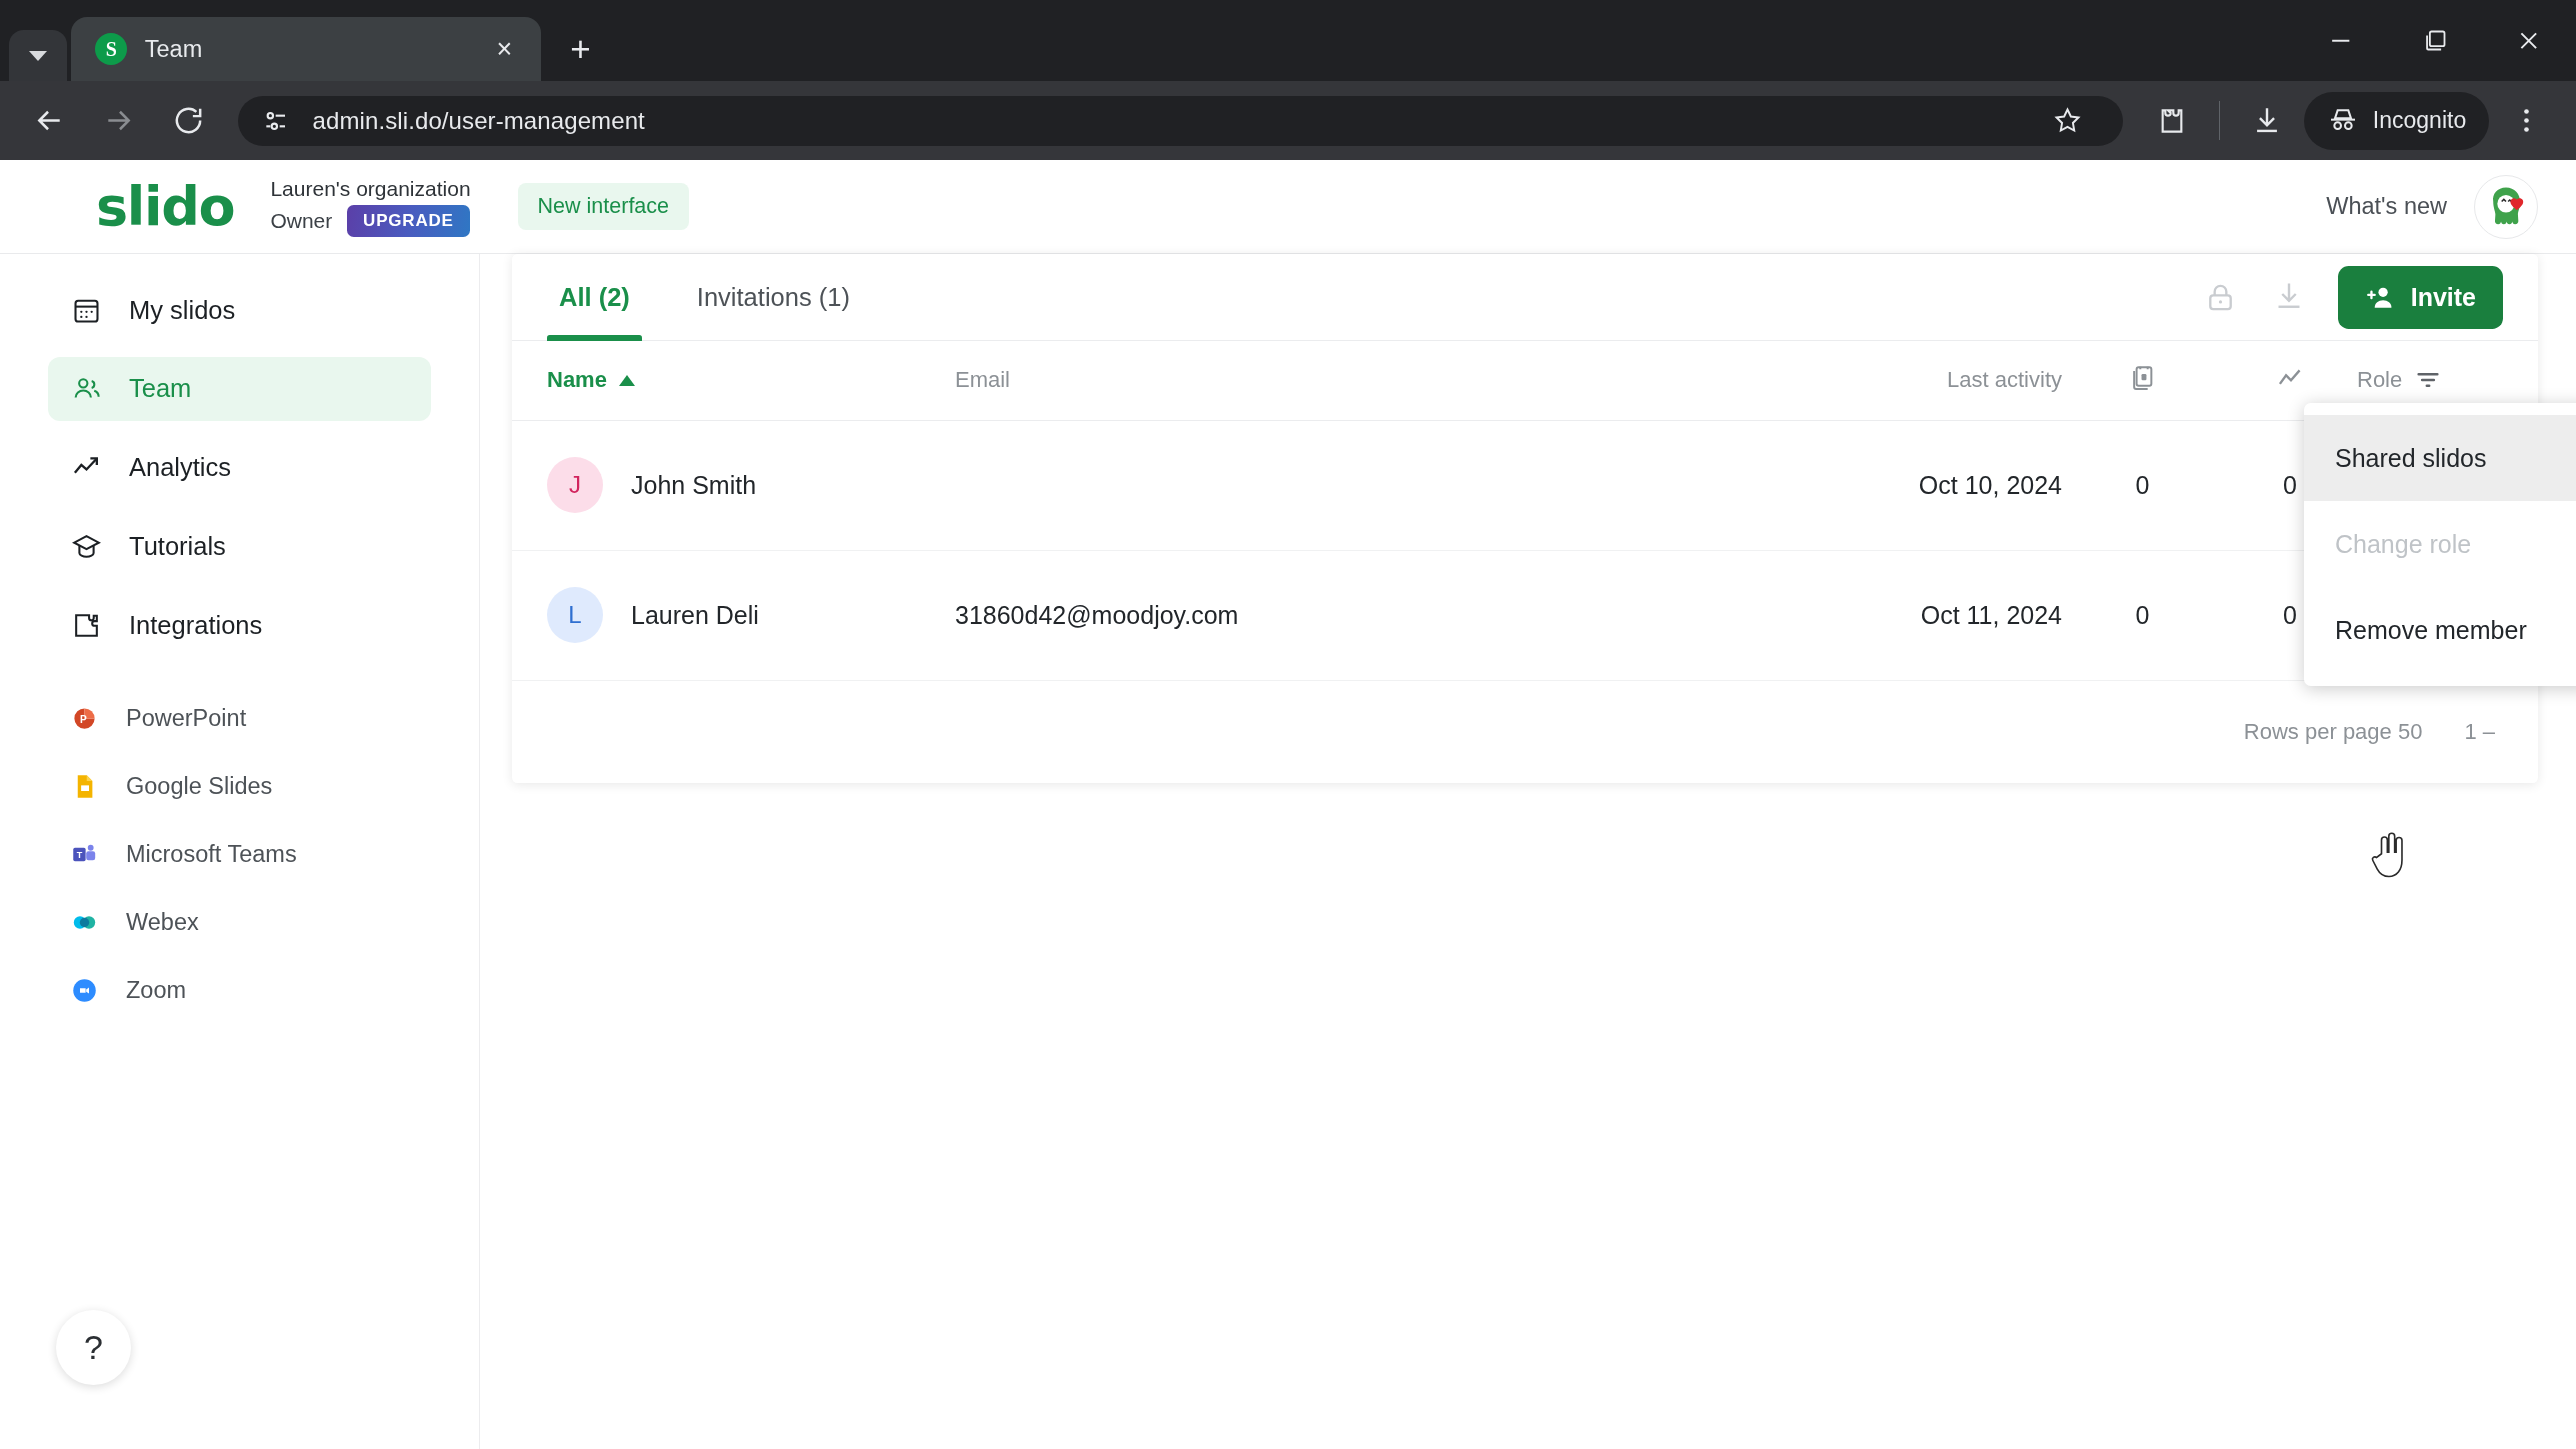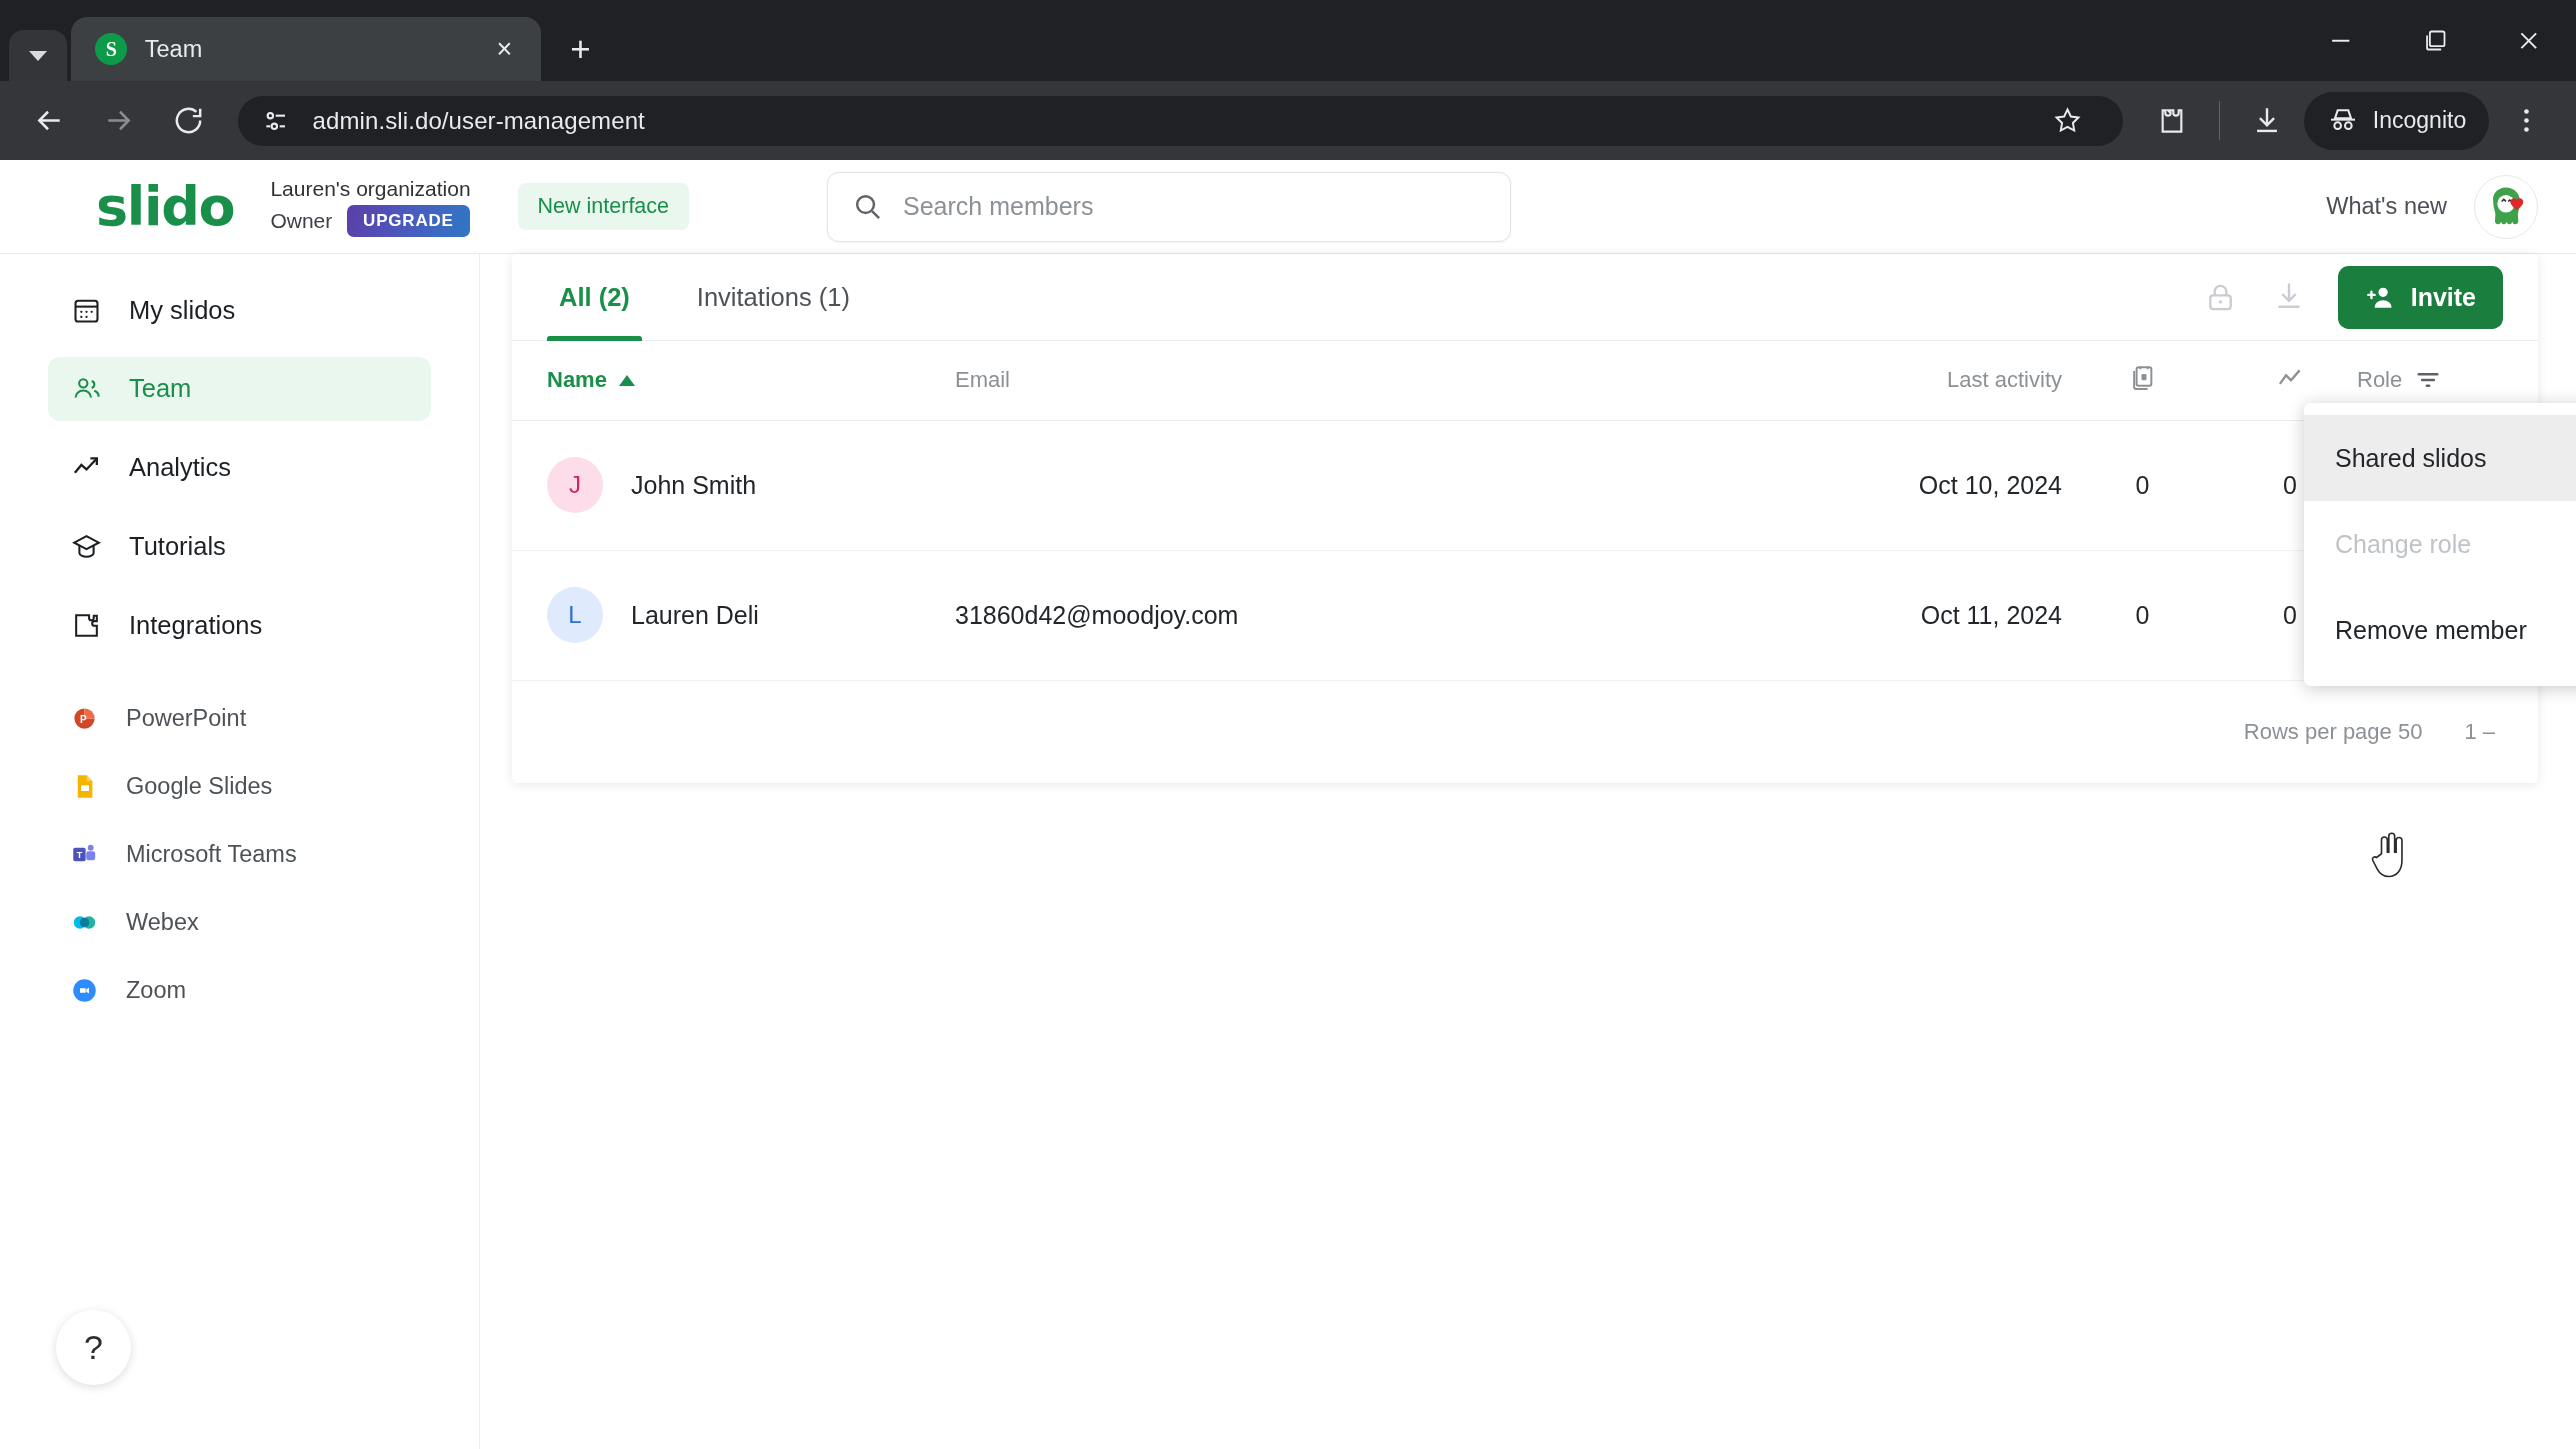--- a/index.html
+++ b/index.html
@@ -202,21 +202,21 @@
   .card {
     margin: 0 38px 0 32px;
     background: #fff;
     border-radius: 5.4px;
     box-shadow: 0 1.3px 10.7px rgba(0,0,0,.09);
     overflow: visible;
     position: relative;
   }
   .tabs-row {
     height: 87px;
-    display: flex; 
+    display: flex; align-items: center;
     padding: 0 35px 0 35px;
     border-bottom: 0.7px solid #ebecee;
     position: relative;
   }
   .tabitem {
     font-size: 25.5px; color: #4d5257;
     padding: 0 12px;
     height: 87px; display: flex; align-items: center;
     position: relative;
   }
@@ -422,29 +422,20 @@
       <div class="logo">slido</div>
       <div class="org-block">
         <div class="org-name">Lauren's organization</div>
         <div class="org-row">
           <span class="org-role">Owner</span>
           <span class="upgrade-badge">UPGRADE</span>
         </div>
       </div>
       <div class="new-interface">New interface</div>
 
-      <div class="search-box">
-        <span style="display:flex;">
-          <svg width="31" height="31" viewBox="0 0 24 24" fill="none" stroke="#5f6368" stroke-width="1.9">
-              <circle cx="10.5" cy="10.5" r="6.5"></circle>
-              <path d="M15.5 15.5L21 21"></path>
-            </svg>
-        </span>
-        <span class="search-placeholder">Search members</span>
-      </div>
 
       <div class="header-right">
         <div class="whats-new">What's new</div>
         <div class="avatar-head">
           <svg width="52" height="52" viewBox="0 0 48 48">
             <path d="M24 6c8 0 13 6 13 13 0 6-2 9-2 12 0 2 .4 4 .4 6 0 1.6-1 3-3 3-1.6 0-2.4-1.2-2.6-2.6-.2 1.4-1 2.6-2.6 2.6s-2.4-1.2-2.6-2.6c-.2 1.4-1 2.6-2.6 2.6s-2.4-1.2-2.6-2.6c-.2 1.4-1 2.6-2.6 2.6-2 0-3-1.4-3-3 0-2 .4-4 .4-6 0-3-2-6-2-12C11 12 16 6 24 6z" fill="#3fa24b"></path>
             <ellipse cx="24" cy="21" rx="8" ry="8" fill="#ffffff"></ellipse>
             <path d="M20 19l2-2 2 2M26 19l1.5-1.5L29 19" stroke="#2b2b2b" stroke-width="1.4" fill="none"></path>
             <path d="M34 17c3.2-2.6 7 .4 5.6 3.8-1.1 2.7-5.6 6.2-5.6 6.2s-4.5-3.5-5.6-6.2C27 17.4 30.8 14.4 34 17z" fill="#e0272b"></path>
           </svg>

